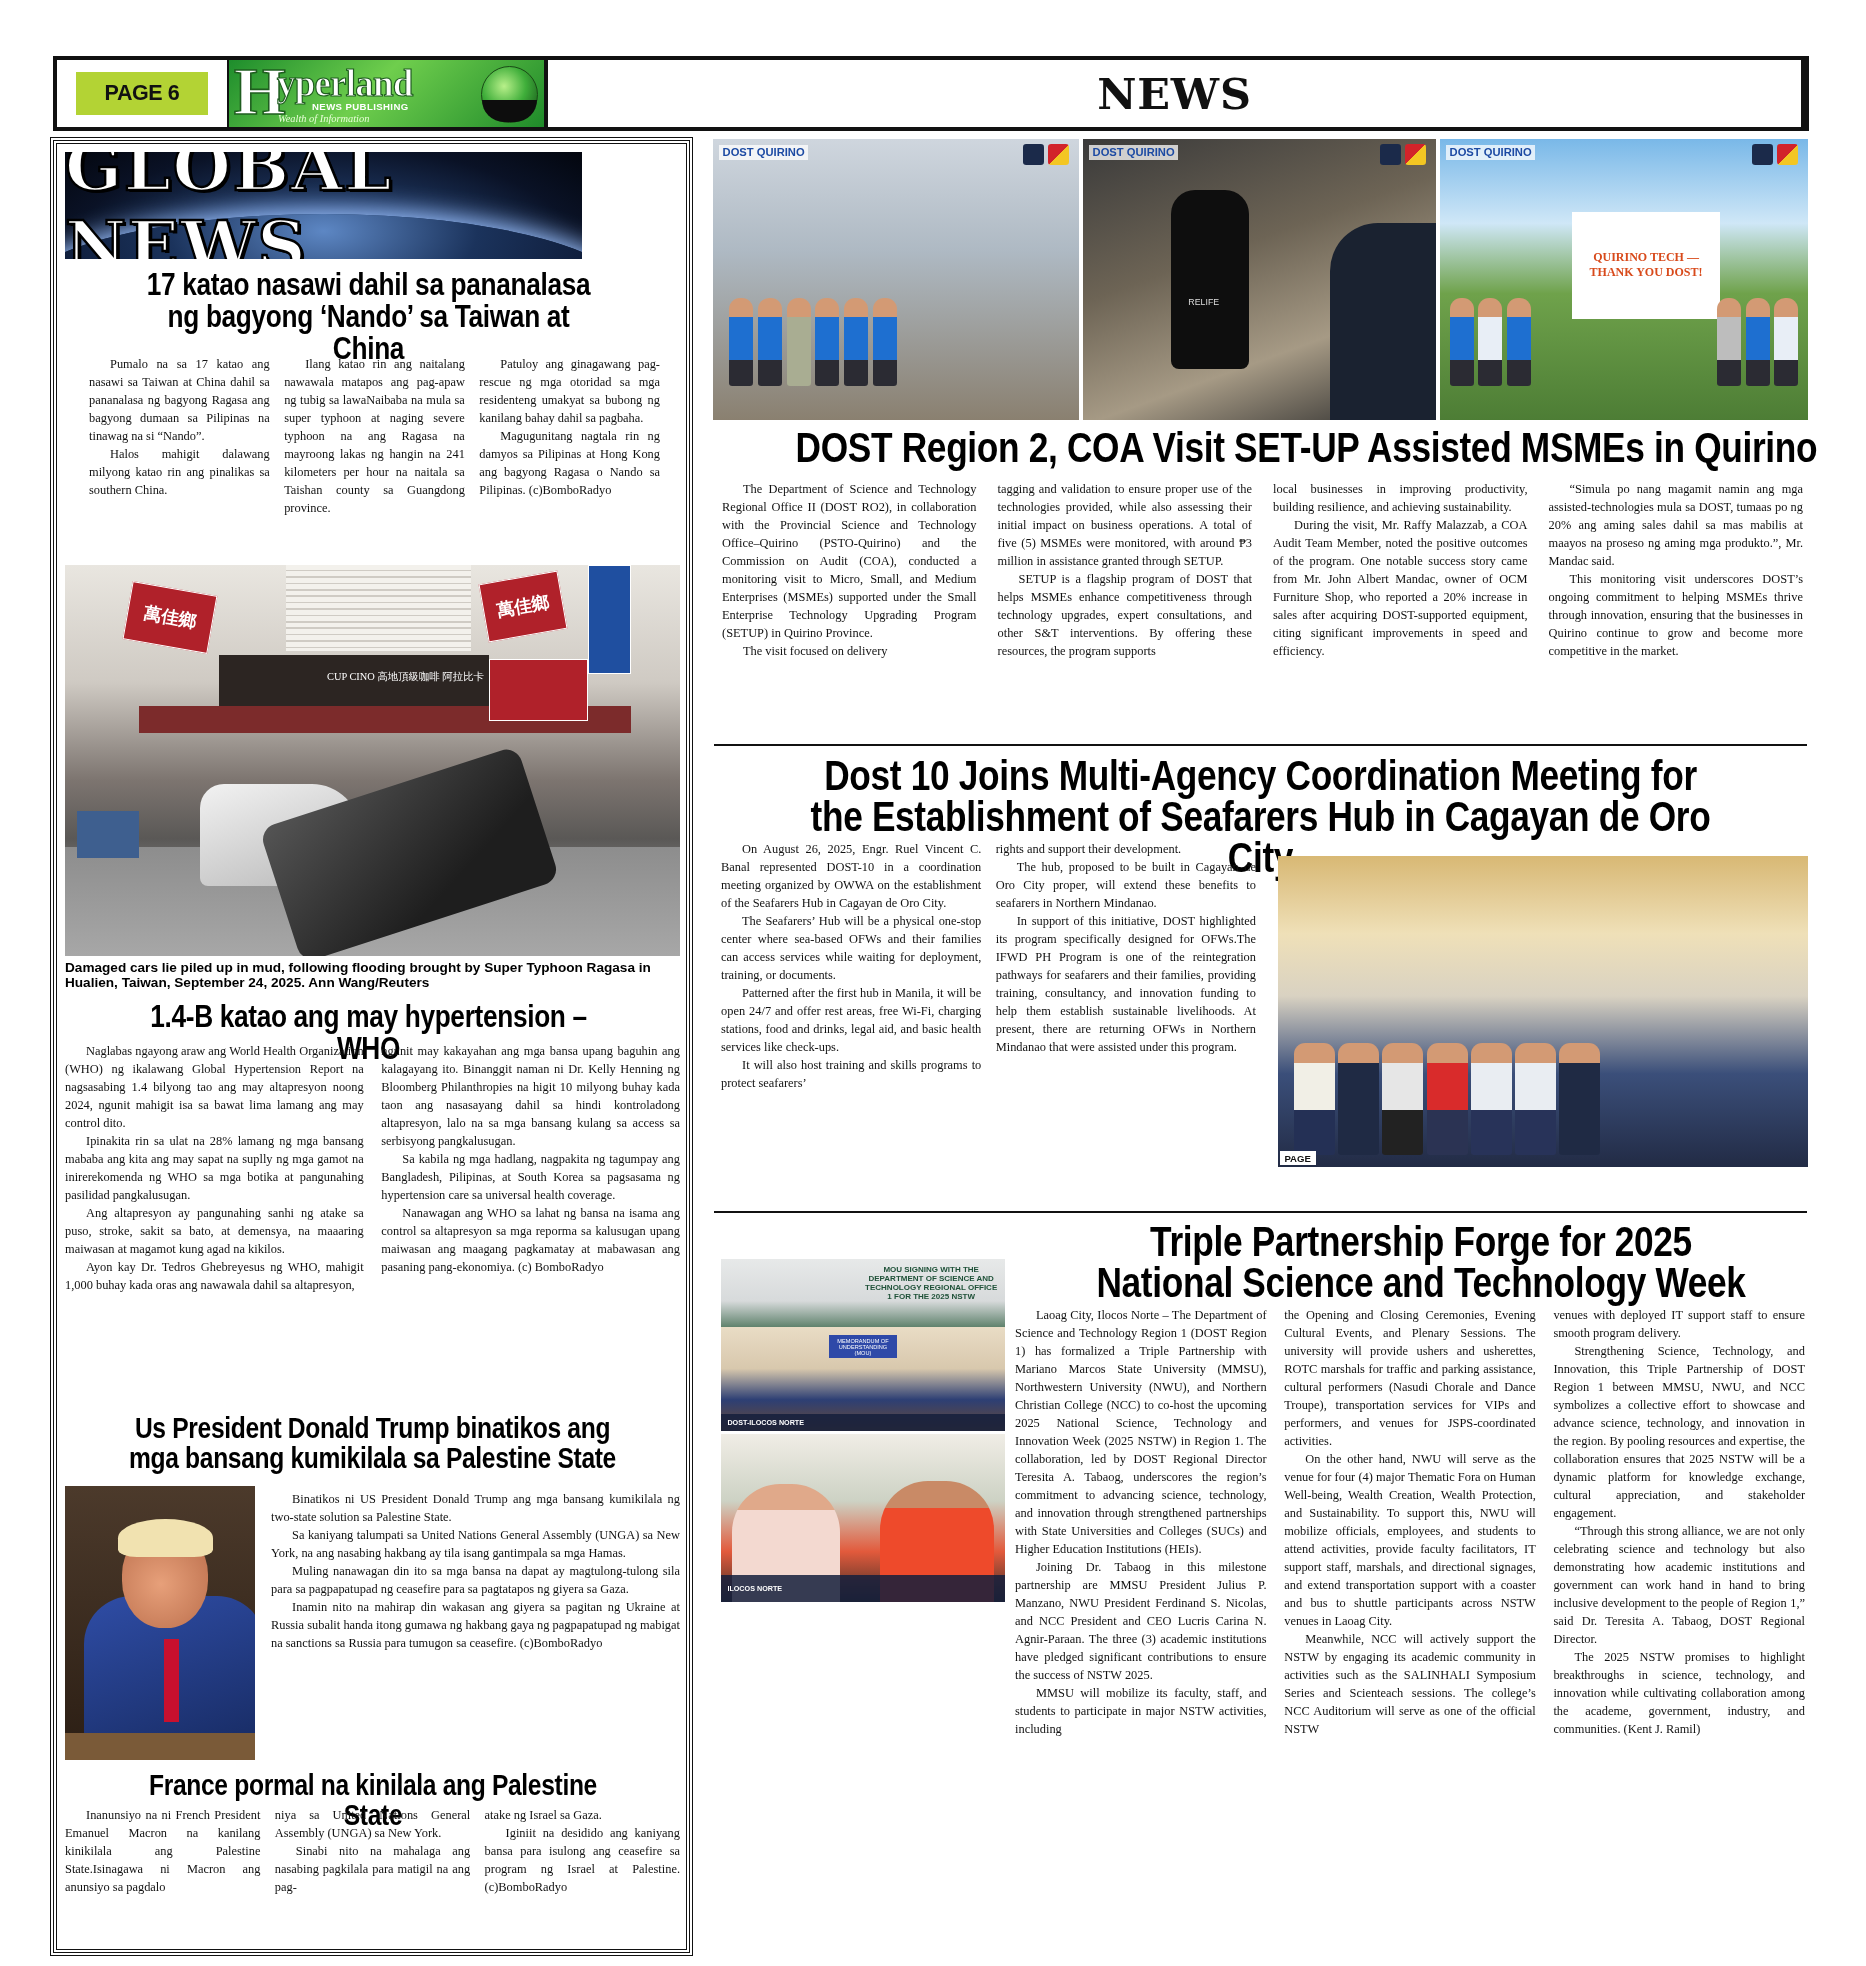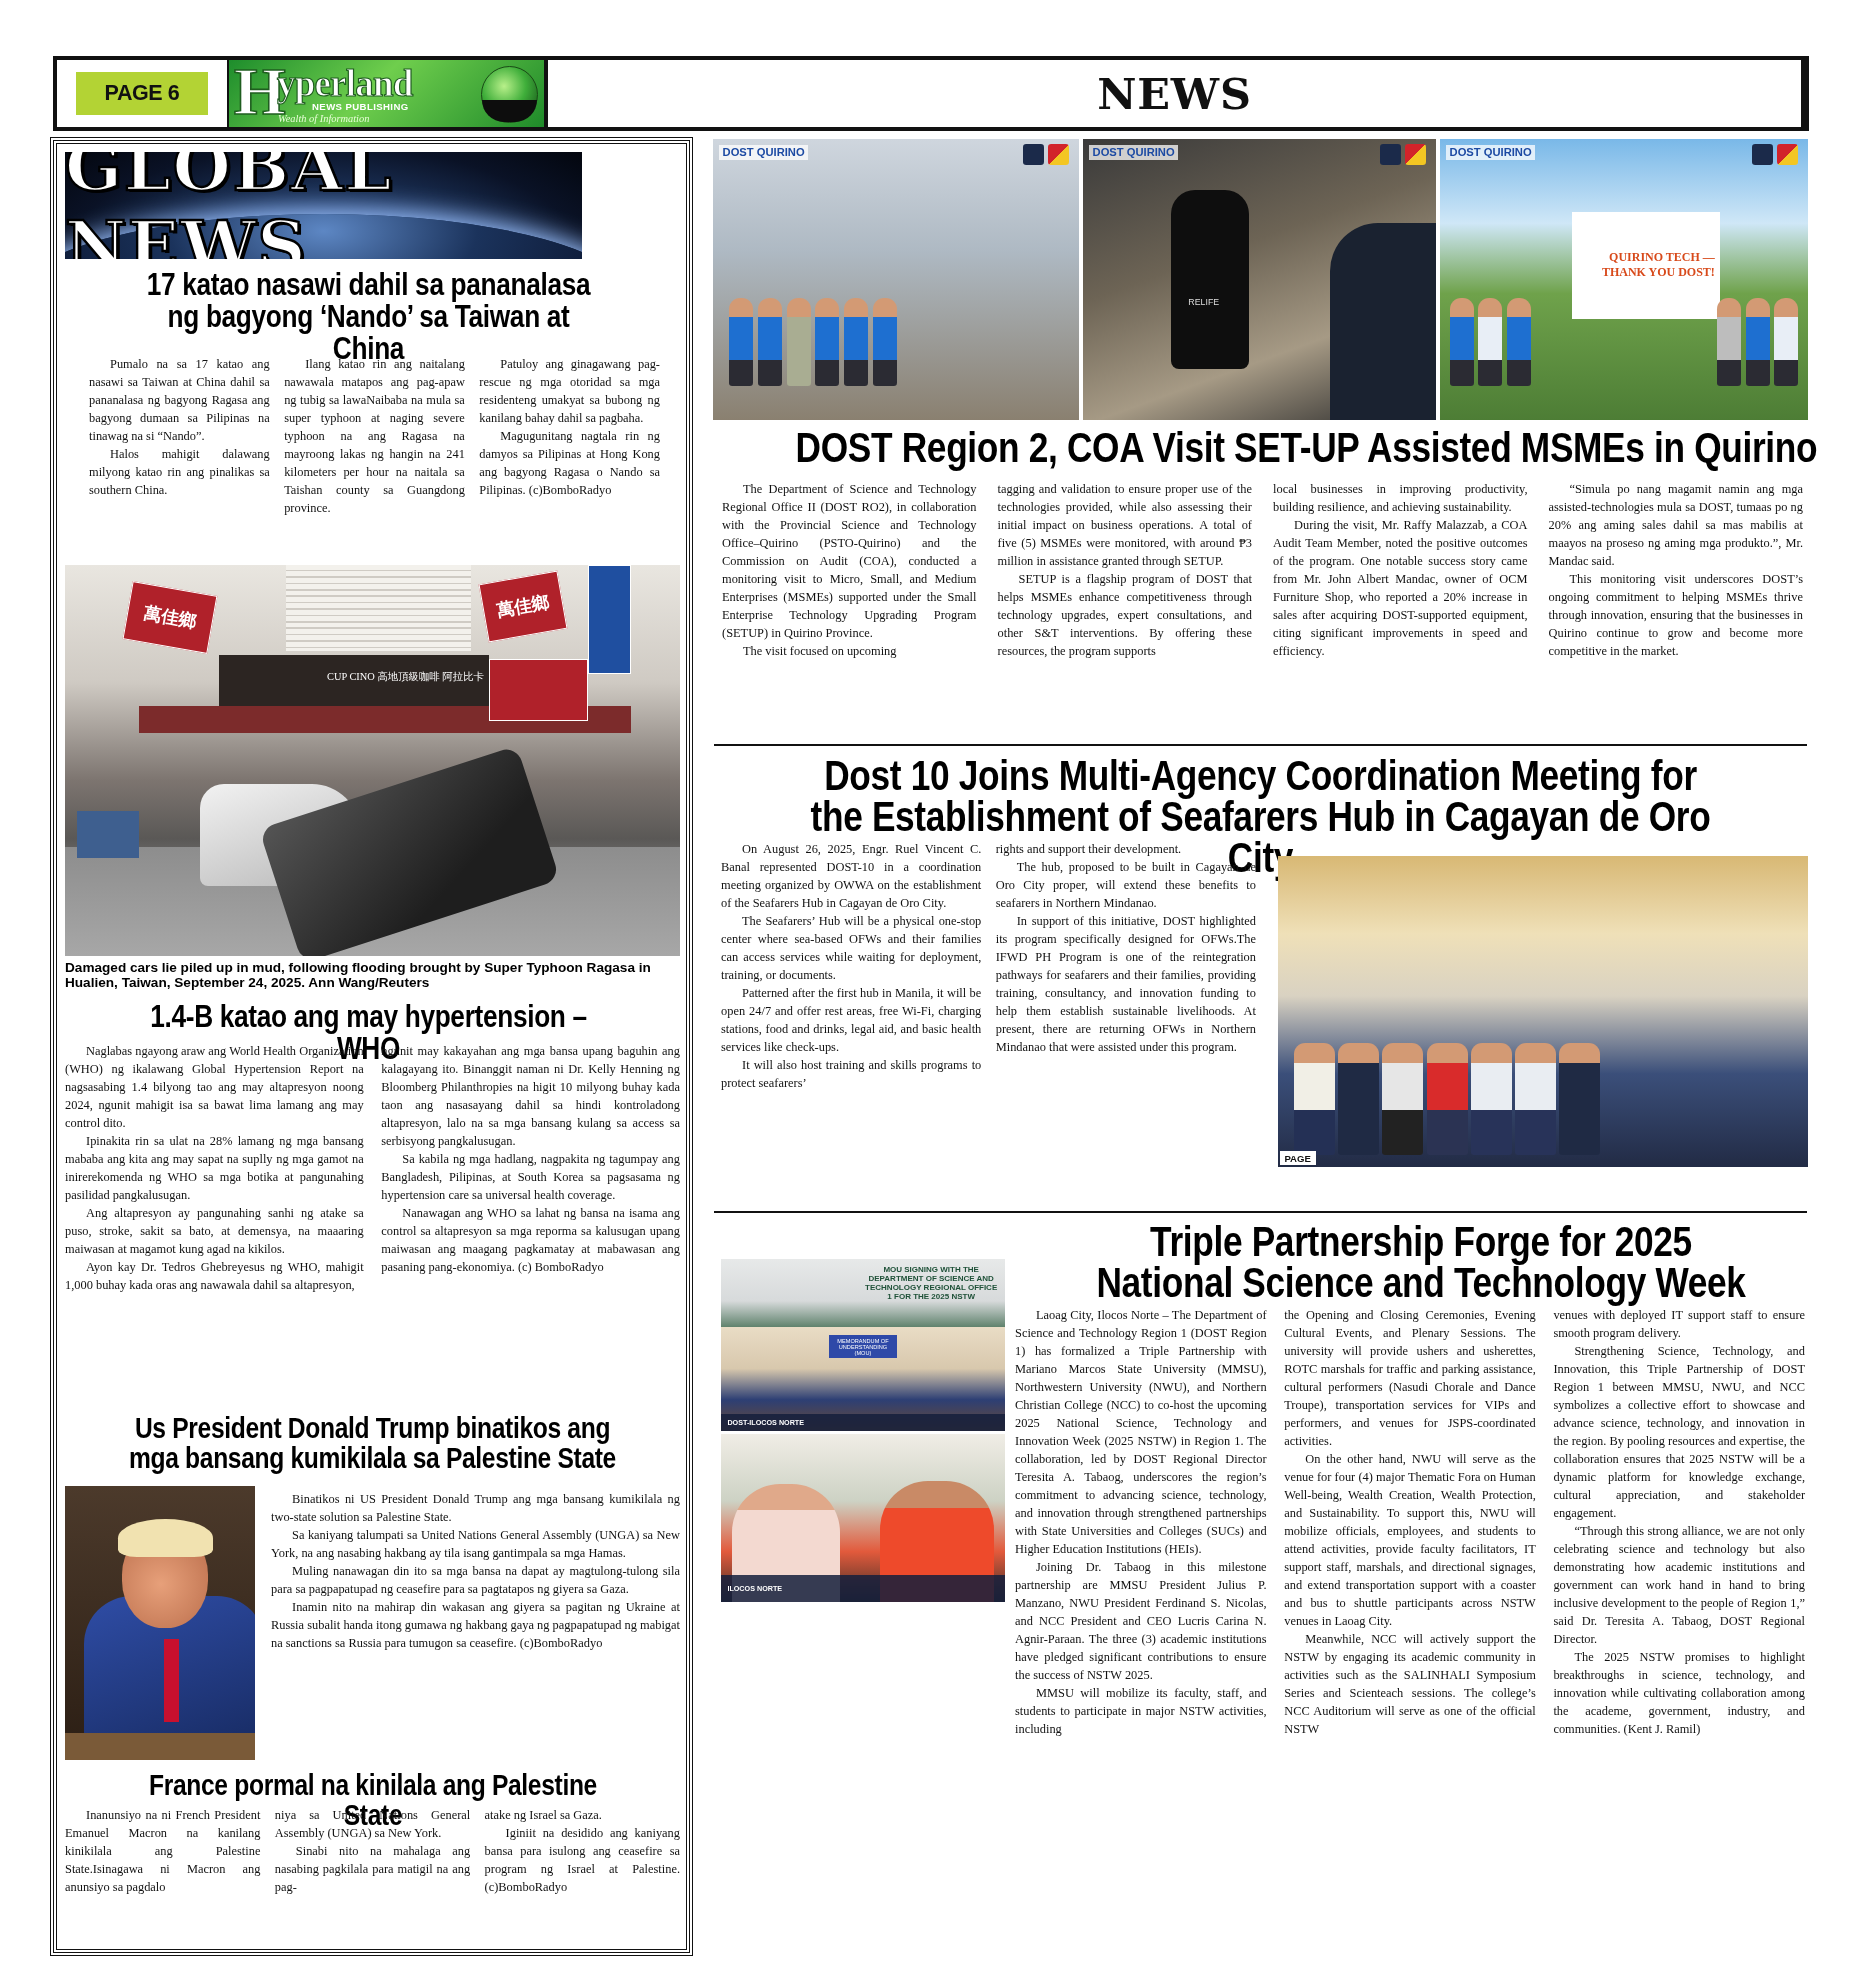--- a/index.html
+++ b/index.html
@@ -206,38 +206,38 @@
     <span class="logo-sq" style="right:9.6px; background:linear-gradient(135deg,#d2232a 50%,#f3c623 50%);"></span>
     <div style="position:absolute; left:25%; top:18%; width:22%; height:64%; background:#0e0e0e; border-radius:24px 24px 8px 8px;">
       <span style="position:absolute; left:22%; top:60%; color:#ddd; font-size:8.8px; font-family:'Liberation Sans',sans-serif;">RELIFE</span>
     </div>
     <div style="position:absolute; right:0; top:30%; width:30%; height:70%; background:#1a2230; border-radius:48px 0 0 0;"></div>
   </div>
   <div class="photo ph-field" style="left:1440px; top:139px; width:368px; height:281px;" title="group in front of Quirino Tech banner">
     <span class="dost-tag">DOST QUIRINO</span>
     <span class="logo-sq" style="right:35px; background:#1b2a4a;"></span>
     <span class="logo-sq" style="right:9.6px; background:linear-gradient(135deg,#d2232a 50%,#f3c623 50%);"></span>
-    <div style="position:absolute; left:36%; top:26%; width:40%; height:38%; background:#fff; color:#d84a1b; font-size:12px; font-weight:bold; display:flex; align-items:center; justify-content:center; text-align:right; padding:4.8px;">QUIRINO TECH — THANK YOU DOST!</div>
+    <div style="position:absolute; left:36%; top:26%; width:40%; height:38%; background:#fff; color:#d84a1b; font-size:12px; font-weight:bold; display:flex; align-items:center; justify-content:center; text-align:center; padding:4.8px;">QUIRINO TECH — THANK YOU DOST!</div>
     <div class="people" style="left:9.6px;">
         <div class="person"></div>
         <div class="person" style="background:linear-gradient(180deg,#d39a74 0 22%,#e8eef6 22% 70%,#2b2b33 70%)"></div>
         <div class="person"></div>
       </div>
     <div class="people" style="right:9.6px;">
         <div class="person" style="background:linear-gradient(180deg,#d39a74 0 22%,#bdbdbd 22% 70%,#2b2b33 70%)"></div>
         <div class="person"></div>
         <div class="person" style="background:linear-gradient(180deg,#d39a74 0 22%,#e8eef6 22% 70%,#2b2b33 70%)"></div>
       </div>
   </div>
 
   <h2 class="hl" style="position:absolute; left:694px; top:426px; width:1129px; font-size:43px; white-space:nowrap;">DOST Region 2, COA Visit SET-UP Assisted MSMEs in Quirino</h2>
   <div class="cols body-text" style="left:722px; top:480px; width:1081px; gap:21px;">
     <div class="col">
       <p>The Department of Science and Technology Regional Office II (DOST RO2), in collaboration with the Provincial Science and Technology Office–Quirino (PSTO-Quirino) and the Commission on Audit (COA), conducted a monitoring visit to Micro, Small, and Medium Enterprises (MSMEs) supported under the Small Enterprise Technology Upgrading Program (SETUP) in Quirino Province.</p>
-      <p>The visit focused on upcoming</p>
+      <p>The visit focused on delivery</p>
     </div>
     <div class="col">
       <p style="text-indent:0">tagging and validation to ensure proper use of the technologies provided, while also assessing their initial impact on business operations. A total of five (5) MSMEs were monitored, with around ₱3 million in assistance granted through SETUP.</p>
       <p>SETUP is a flagship program of DOST that helps MSMEs enhance competitiveness through technology upgrades, expert consultations, and other S&amp;T interventions. By offering these resources, the program supports</p>
     </div>
     <div class="col">
       <p style="text-indent:0">local businesses in improving productivity, building resilience, and achieving sustainability.</p>
       <p>During the visit, Mr. Raffy Malazzab, a COA Audit Team Member, noted the positive outcomes of the program. One notable success story came from Mr. John Albert Mandac, owner of OCM Furniture Shop, who reported a 20% increase in sales after acquiring DOST-supported equipment, citing significant improvements in speed and efficiency.</p>
     </div>
     <div class="col">

